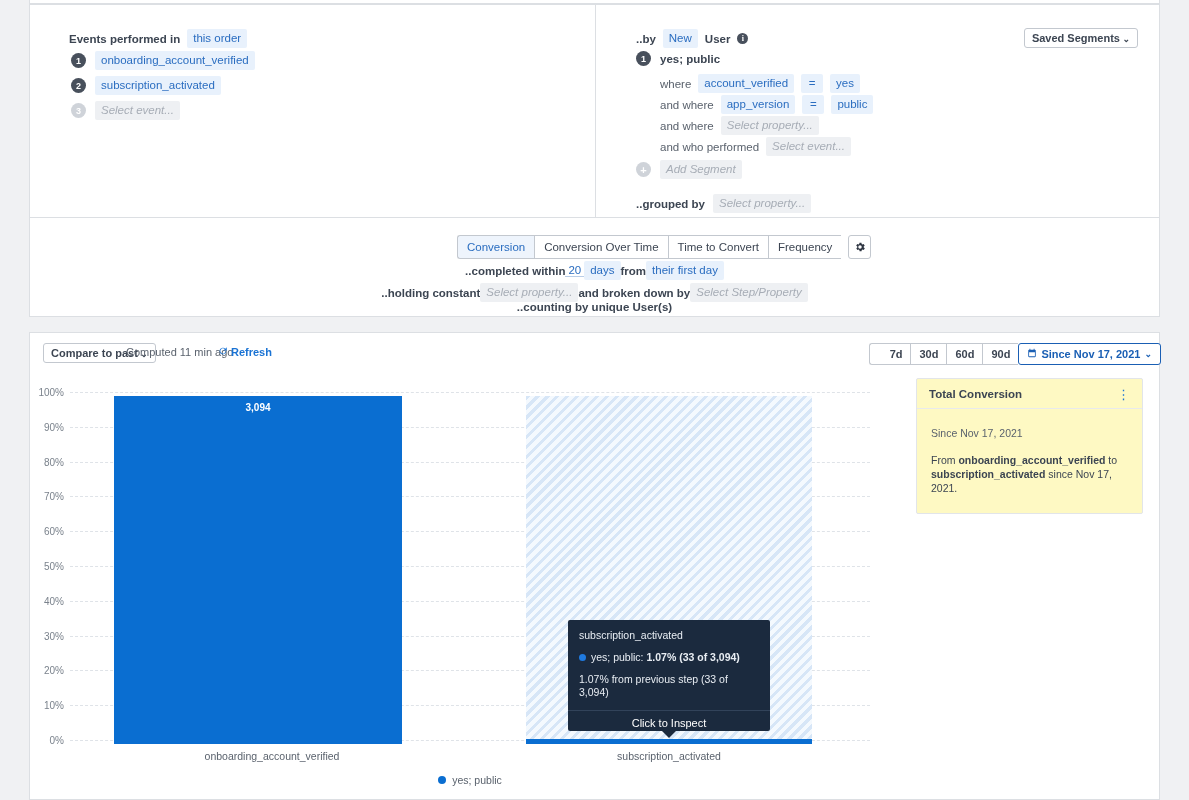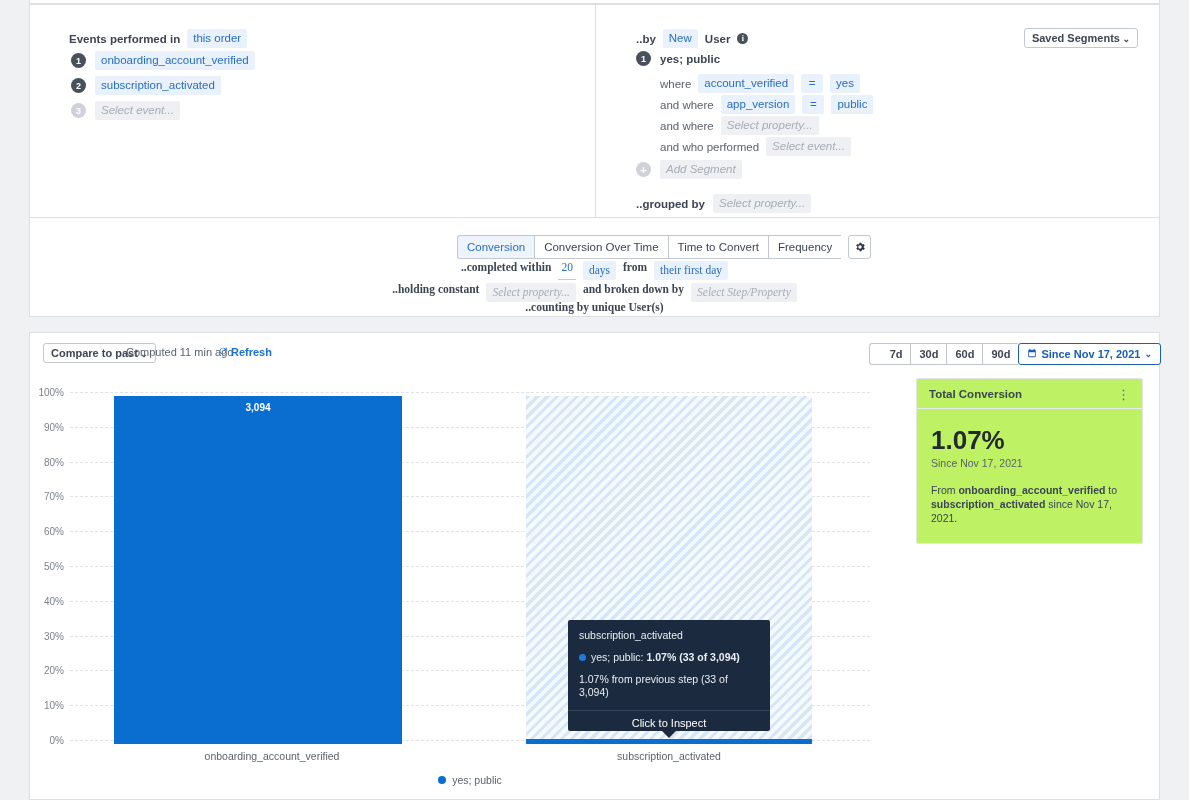--- a/index.html
+++ b/index.html
@@ -69,21 +69,21 @@
     border:1px solid #c3c8cf;border-right:none;background:#fff;color:#3c4552;
     padding:4px 9px;font-size:11.5px;cursor:pointer;line-height:14px;
   }
   .tab:first-child{border-radius:3px 0 0 3px;}
   .tab:last-of-type{border-right:1px solid #c3c8cf;border-radius:0 3px 3px 0;}
   .tab.active{background:#eef4fc;color:#2a6dc0;}
   .gear-btn{
     margin-left:7px;border:1px solid #c3c8cf;border-radius:3px;background:#fff;
     width:21px;display:flex;align-items:center;justify-content:center;cursor:pointer;
   }
-  .line-row{position:absolute;width:100%;display:flex;justify-content:center;gap:7px;font-family:Liberation Serif, serif;}
+  .line-row{position:absolute;width:100%;display:flex;align-items:center;justify-content:center;}
   .uline{color:#2a6dc0;border-bottom:1px solid #b9cde7;padding:0 3px;cursor:pointer;font-size:11.5px;}
 
   
   .cmp-btn{
     position:absolute;left:43px;top:343px;border:1px solid #c3c8cf;border-radius:3px;background:#fff;
     padding:3px 7px;font-size:11px;font-weight:bold;color:#3c4552;cursor:pointer;
   }
   .computed{position:absolute;left:126px;top:346px;font-size:11px;color:#5a626d;}
   .refresh{position:absolute;left:218px;top:346px;font-size:11px;color:#1a73d4;font-weight:bold;cursor:pointer;display:flex;align-items:center;gap:3px;}
   .gran{position:absolute;right:235px;top:343px;border:1px solid #c3c8cf;border-radius:3px;background:#fff;padding:3px 7px;font-size:11px;font-weight:bold;color:#3c4552;cursor:pointer;}
@@ -113,21 +113,21 @@
   }
   .tt-body{padding:9px 11px 5px 11px;}
   .tt-line{margin:0 0 9px 0;line-height:13px;}
   .tt-line:last-child{margin-bottom:6px;}
   .tt-dot{width:7px;height:7px;border-radius:50%;background:#1f7ae0;display:inline-block;margin-right:5px;}
   .tt-foot{border-top:1px solid #32435a;text-align:center;padding:6px 0 2px;font-size:11px;color:#fff;cursor:pointer;}
   .tt-arrow{position:absolute;left:50%;bottom:-7px;margin-left:-7px;width:0;height:0;
     border-left:7px solid transparent;border-right:7px solid transparent;border-top:7px solid #1b2a3e;}
 
   
-  .stat{position:absolute;left:916px;top:378px;width:225px;border:1px solid #e2e5e9;background:#bef264;border-radius:2px;}
+  .stat{position:absolute;left:916px;top:378px;width:225px;border:1px solid #e2e5e9;background:#fef9c3;border-radius:2px;}
   .stat-head{display:flex;align-items:center;justify-content:space-between;padding:9px 12px 8px;border-bottom:1px solid #e8eaed;}
   .stat-title{font-size:11.5px;font-weight:bold;color:#3c4552;}
   .kebab{color:#1a73d4;font-size:13px;line-height:9px;cursor:pointer;letter-spacing:0;}
   .stat-body{padding:16px 14px 18px;}
   .bignum{font-size:26px;font-weight:bold;color:#23292f;line-height:30px;}
   .substat{font-size:10.5px;color:#5a626d;margin-top:2px;}
   .desc{font-size:10.5px;color:#3c4552;margin-top:14px;line-height:14px;}
   .desc b{font-weight:bold;}
 </style>
 </head>
@@ -328,21 +328,20 @@
     <div class="tt-foot">Click to Inspect</div>
     <div class="tt-arrow"></div>
   </div>
 
   <div class="stat">
     <div class="stat-head">
       <span class="stat-title">Total Conversion</span>
       <span class="kebab">⋮</span>
     </div>
     <div class="stat-body">
-      <div class="bignum">1.07%</div>
       <div class="substat">Since Nov 17, 2021</div>
       <div class="desc">
         <span>From </span><b>onboarding_account_verified</b><span> to </span><b>subscription_activated</b><span> since Nov 17, 2021.</span>
       </div>
     </div>
   </div>
 
 </div>
 
 </body></html>

